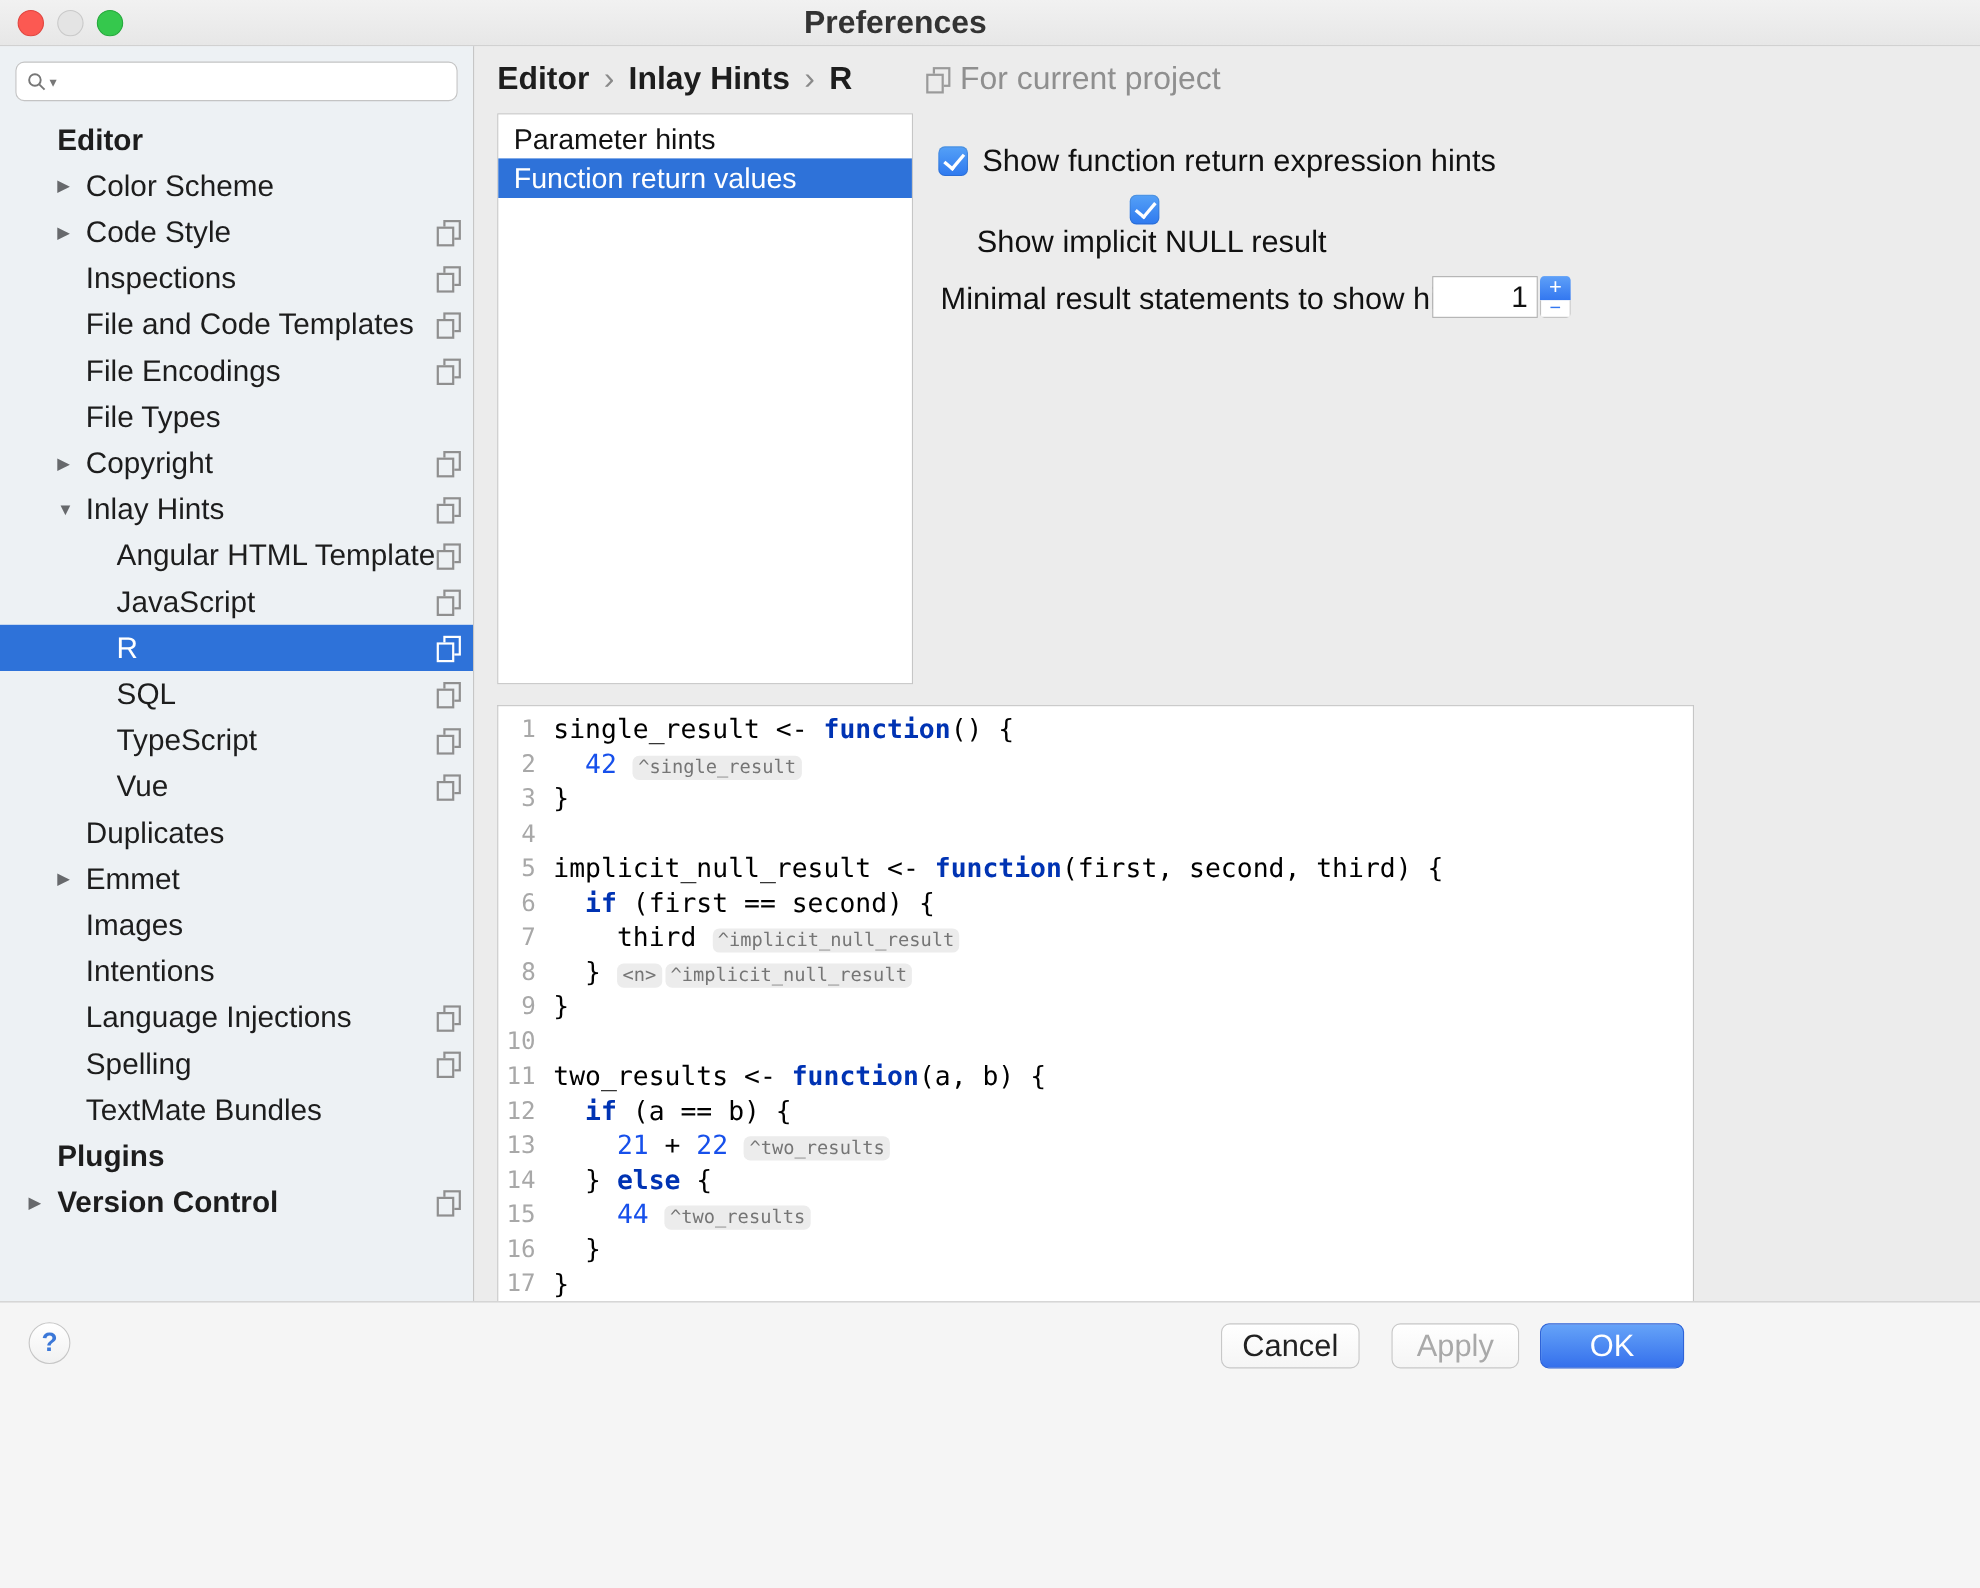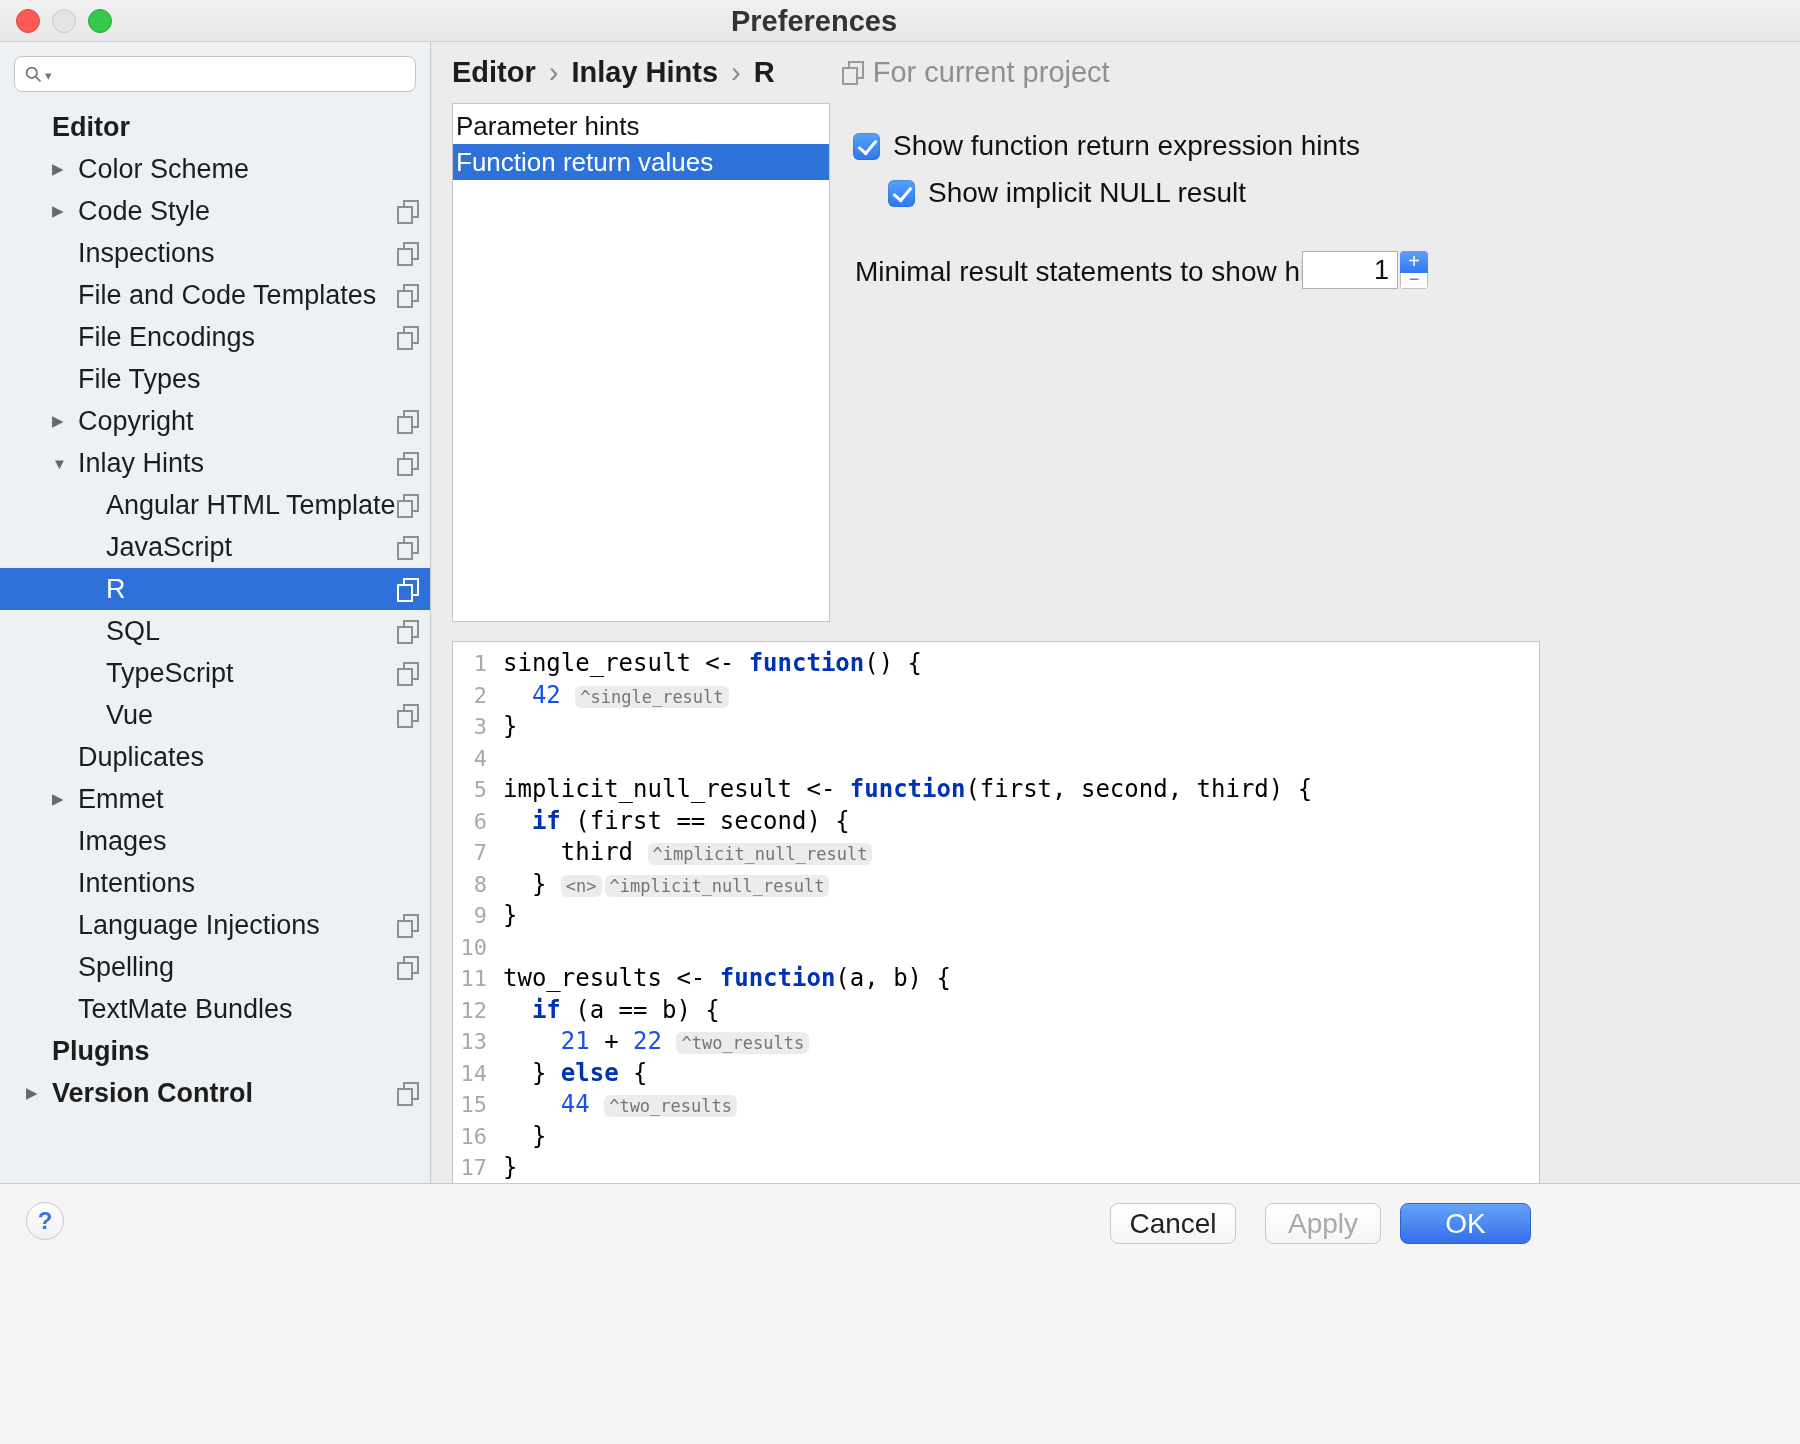--- a/index.html
+++ b/index.html
@@ -56,28 +56,28 @@
   .breadcrumb { position:absolute; left:20px; top:8px; height:44px; display:flex; align-items:center;
     font-size:29px; white-space:nowrap; }
   .bc { font-weight:700; color:#1d1d1d; }
   .bcsep { color:#8a8a8a; margin:0 13px; font-weight:400; }
   .context { display:flex; align-items:center; color:#8F8F8F; margin-left:66px; font-weight:400; }
   .context .copyicon { --icon-bg:#ECECEC; margin-right:10px; }
   .context .copyicon::before, .context .copyicon::after { border-color:#9a9a9a; }
 
   .hintlist { position:absolute; left:20px; top:61px; width:378px; height:519px;
     background:#fff; border:1px solid #C6C6C6; padding-top:4px; }
-  .hint-row { height:36px; line-height:36px; padding-left:3px; font-size:26px; color:#111;
+  .hint-row { height:36px; line-height:36px; padding-left:14px; font-size:26px; color:#111;
     white-space:nowrap; }
   .hint-row.selected { background:#2E72D9; color:#fff; }
 
   .optrow { position:absolute; display:flex; align-items:center; font-size:28px; color:#111;
     white-space:nowrap; }
   .optrow.first  { left:421px; top:88px; }
-  .optrow.second { left:456px; top:135px; }
+  .optrow.second { left:456px; top:135px;flex-direction:column; }
   .checkbox { width:27px; height:27px; border-radius:6px; margin-right:13px; position:relative;
     background:linear-gradient(180deg,#55A1F7,#2E79EF); box-shadow:inset 0 0 0 1px rgba(0,0,0,.10); }
   .checkbox::after { content:""; position:absolute; left:9px; top:3px; width:8px; height:15px;
     border:solid #fff; border-width:0 3px 3px 0; transform:rotate(40deg); }
 
   .minlabel { position:absolute; left:423px; top:214px; font-size:28px; color:#111; white-space:nowrap; }
   .numwrap { position:absolute; left:870px; top:209px; display:flex; align-items:stretch; height:38px; }
   .numfield { width:96px; border:1px solid #AFAFAF; background:#fff; font-size:27px;
     font-family:inherit; text-align:right; padding-right:8px; outline:none; color:#111; }
   .stepper { width:28px; display:flex; flex-direction:column; margin-left:2px; border-radius:4px; overflow:hidden; }

